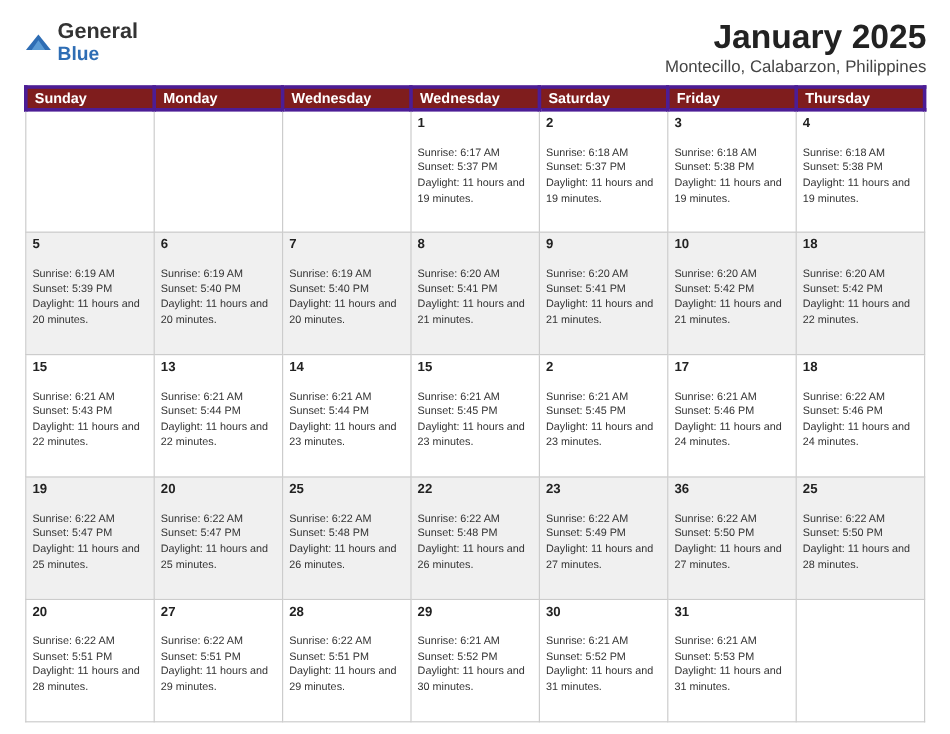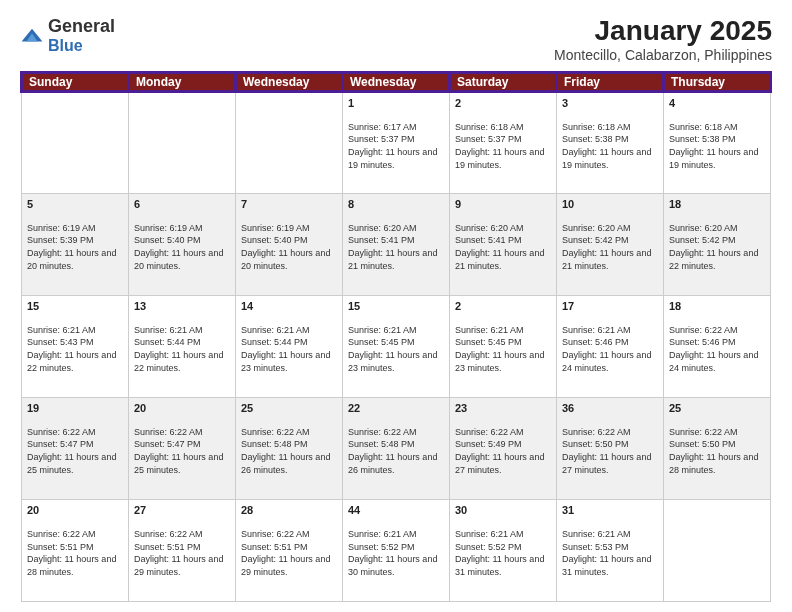--- a/index.html
+++ b/index.html
@@ -298,21 +298,21 @@
             Sunrise: 6:22 AM<br>Sunset: 5:51 PM<br>Daylight: 11 hours and 29 minutes.
           </div>
         </td>
           <td>
           <span class="day-num">28</span>
           <div class="day-info">
             Sunrise: 6:22 AM<br>Sunset: 5:51 PM<br>Daylight: 11 hours and 29 minutes.
           </div>
         </td>
           <td>
-          <span class="day-num">44</span>
+          <span class="day-num">29</span>
           <div class="day-info">
             Sunrise: 6:21 AM<br>Sunset: 5:52 PM<br>Daylight: 11 hours and 30 minutes.
           </div>
         </td>
           <td>
           <span class="day-num">30</span>
           <div class="day-info">
             Sunrise: 6:21 AM<br>Sunset: 5:52 PM<br>Daylight: 11 hours and 31 minutes.
           </div>
         </td>

